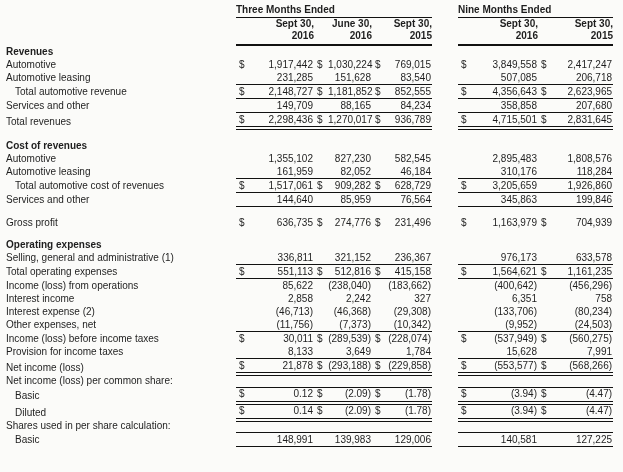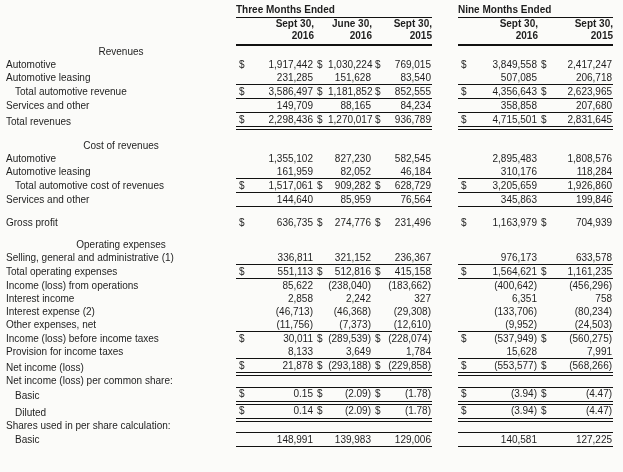--- a/index.html
+++ b/index.html
@@ -18,21 +18,21 @@
   }
   td {
     font-size: 10px;
     line-height: 12px;
     padding: 0.5px 0;
     white-space: nowrap;
     vertical-align: bottom;
   }
   td.lbl { text-align: left; }
   td.lbl.indent { padding-left: 9px; }
-  tr.sec td.lbl { font-weight: normal; text-align: center; }
+  tr.sec td.lbl { font-weight: bold; }
   td.d { text-align: left; padding-left: 3px; }
   td.v { text-align: right; padding-right: 1px; }
   td.gap {}
   td.rt { border-top: 1px solid #111; }
   td.rb { border-bottom: 1px solid #111; }
   td.rd { border-bottom: 4px double #111; }
   td.spacer { height: 8px; }
   tr.hdr1 td.grp {
     font-weight: bold; text-align: left;
     border-bottom: 1px solid #111;
@@ -134,21 +134,21 @@
         <td class="v rb">83,540</td>
         <td class="gap"></td>
         <td class="d rb"></td>
         <td class="v rb">507,085</td>
         <td class="d rb"></td>
         <td class="v rb">206,718</td>
       </tr>
       <tr>
         <td class="lbl indent">Total automotive revenue</td>
         <td class="d rb">$</td>
-        <td class="v rb">3,586,497</td>
+        <td class="v rb">2,148,727</td>
         <td class="d rb">$</td>
         <td class="v rb">1,181,852</td>
         <td class="d rb">$</td>
         <td class="v rb">852,555</td>
         <td class="gap"></td>
         <td class="d rb">$</td>
         <td class="v rb">4,356,643</td>
         <td class="d rb">$</td>
         <td class="v rb">2,623,965</td>
       </tr>
@@ -357,21 +357,21 @@
         <td class="d"></td>
         <td class="v">(80,234)</td>
       </tr>
       <tr>
         <td class="lbl">Other expenses, net</td>
         <td class="d rb"></td>
         <td class="v rb">(11,756)</td>
         <td class="d rb"></td>
         <td class="v rb">(7,373)</td>
         <td class="d rb"></td>
-        <td class="v rb">(12,610)</td>
+        <td class="v rb">(10,342)</td>
         <td class="gap"></td>
         <td class="d rb"></td>
         <td class="v rb">(9,952)</td>
         <td class="d rb"></td>
         <td class="v rb">(24,503)</td>
       </tr>
       <tr>
         <td class="lbl">Income (loss) before income taxes</td>
         <td class="d">$</td>
         <td class="v">30,011</td>
@@ -423,21 +423,21 @@
         <td class="v"></td>
         <td class="gap"></td>
         <td class="d"></td>
         <td class="v"></td>
         <td class="d"></td>
         <td class="v"></td>
       </tr>
       <tr>
         <td class="lbl indent">Basic</td>
         <td class="d rt rd">$</td>
-        <td class="v rt rd">0.15</td>
+        <td class="v rt rd">0.12</td>
         <td class="d rt rd">$</td>
         <td class="v rt rd">(2.09)</td>
         <td class="d rt rd">$</td>
         <td class="v rt rd">(1.78)</td>
         <td class="gap"></td>
         <td class="d rt rd">$</td>
         <td class="v rt rd">(3.94)</td>
         <td class="d rt rd">$</td>
         <td class="v rt rd">(4.47)</td>
       </tr>

